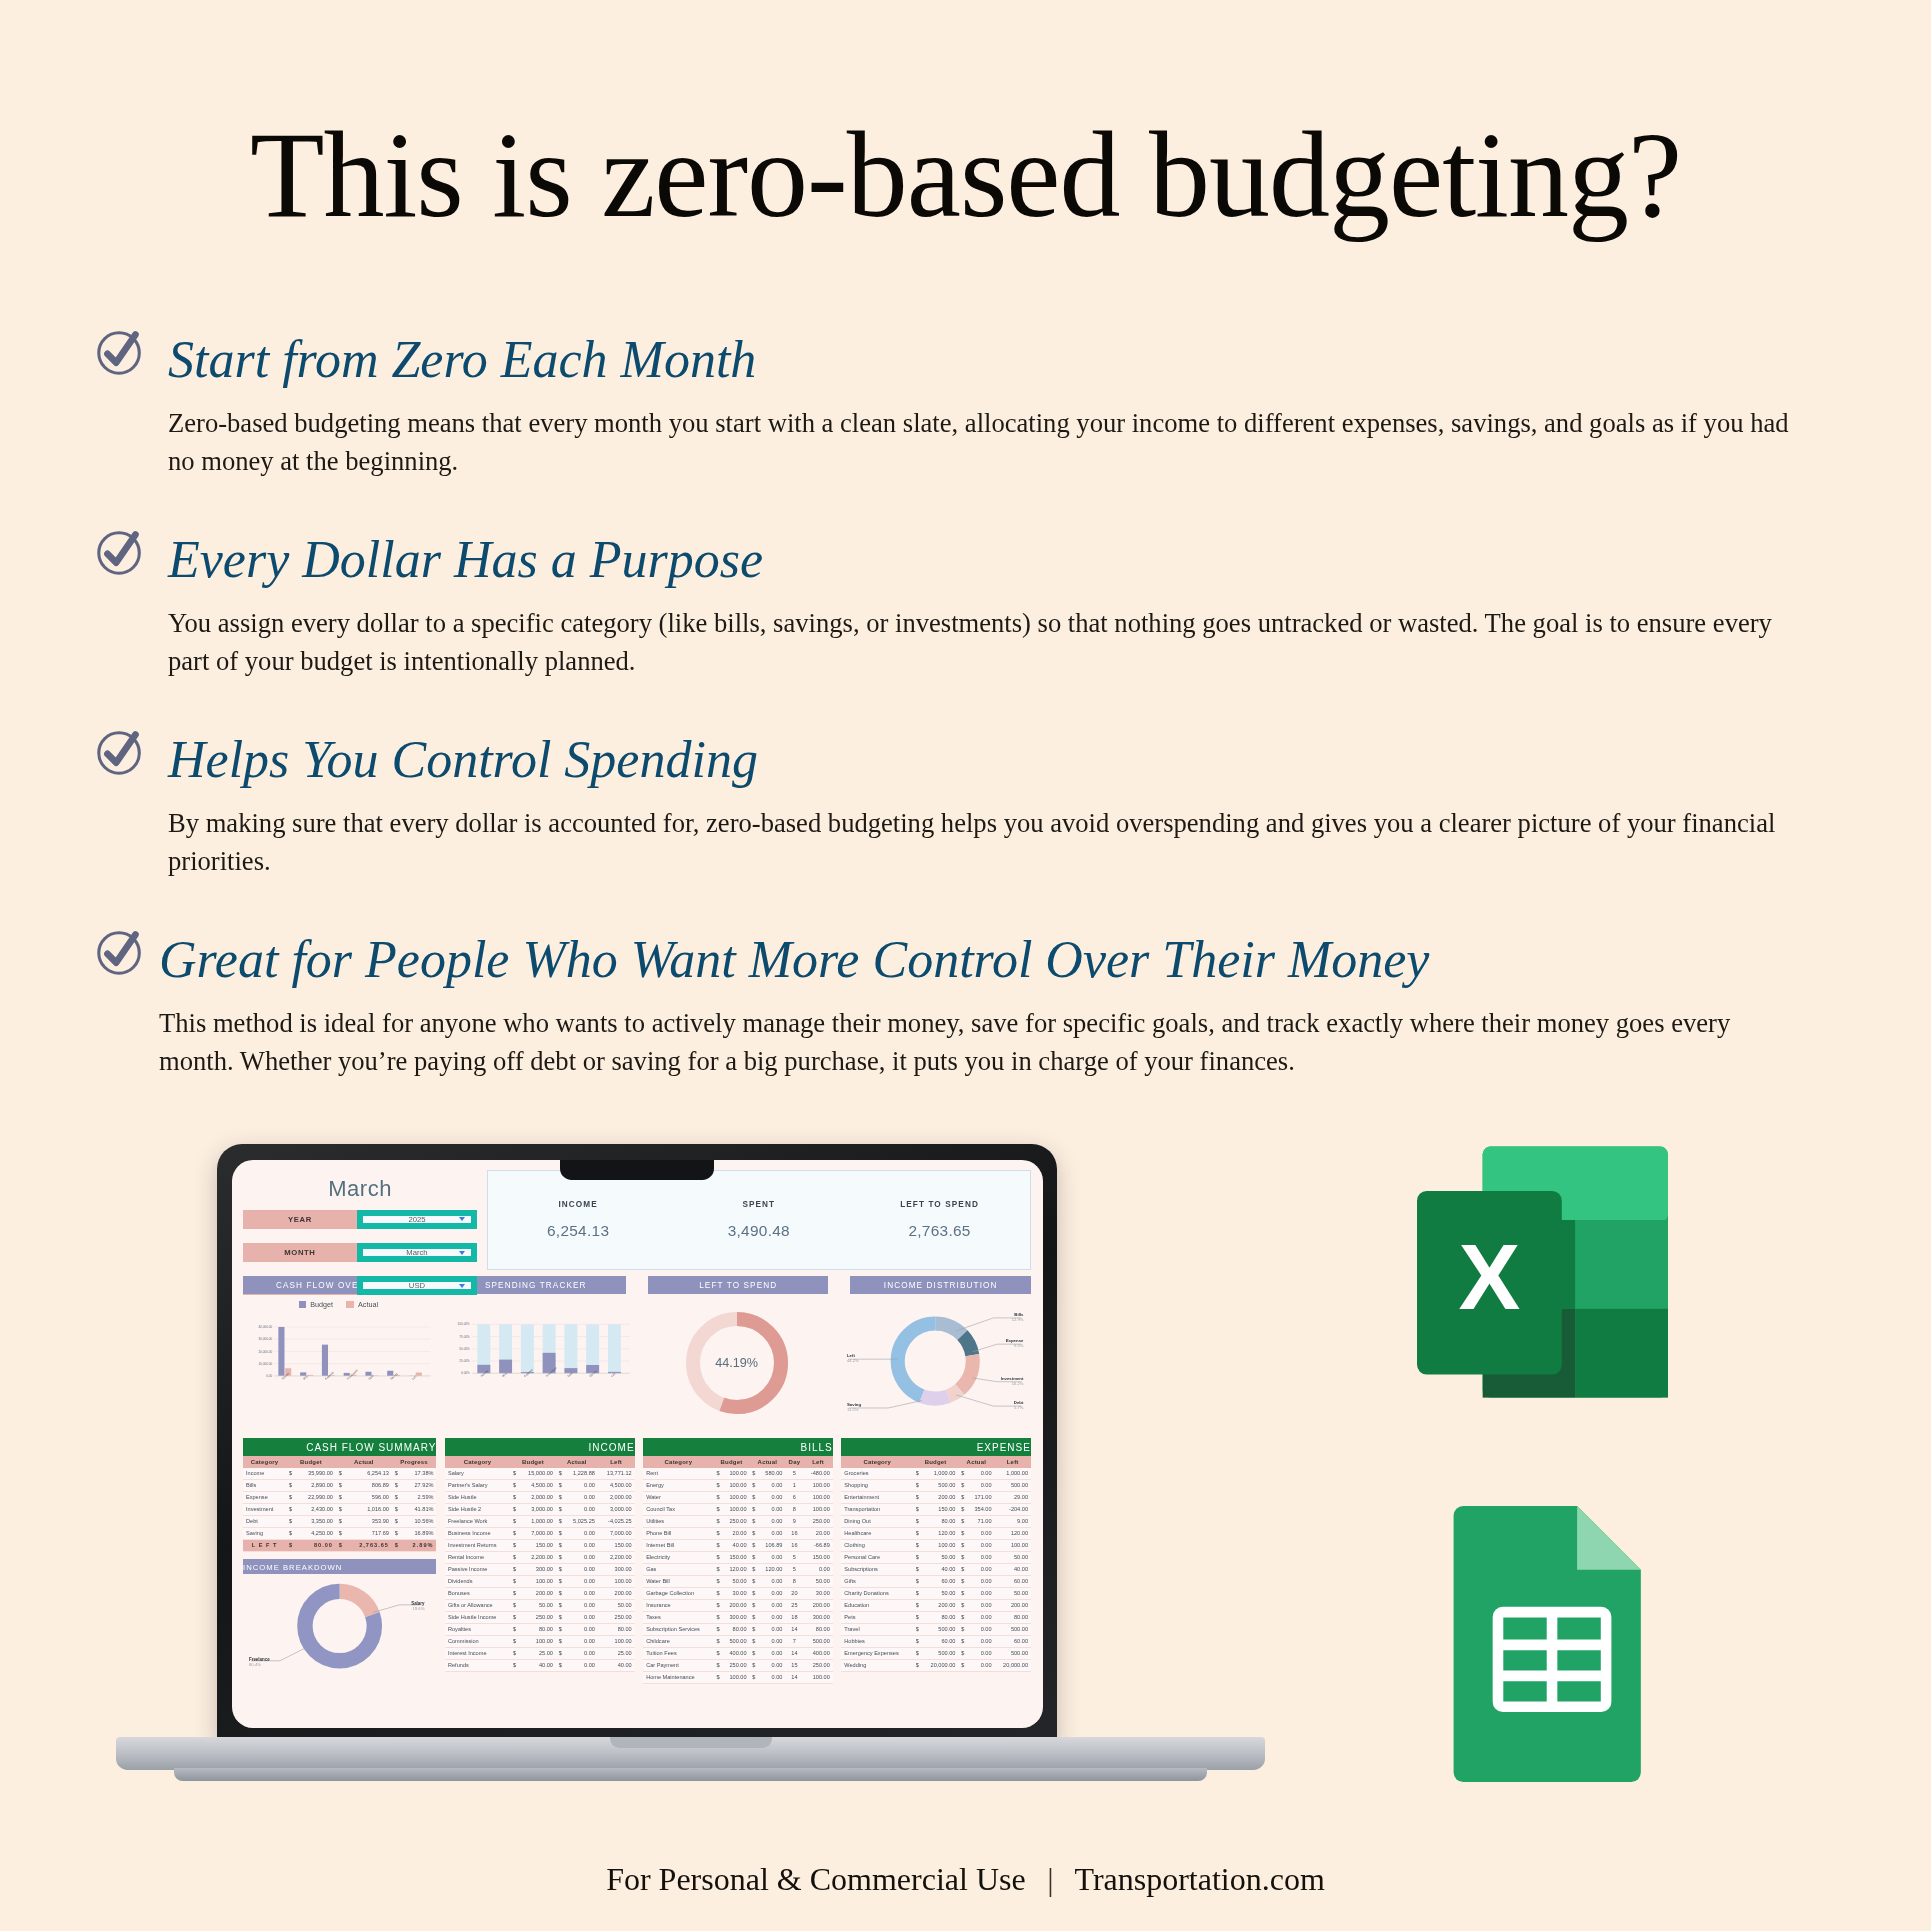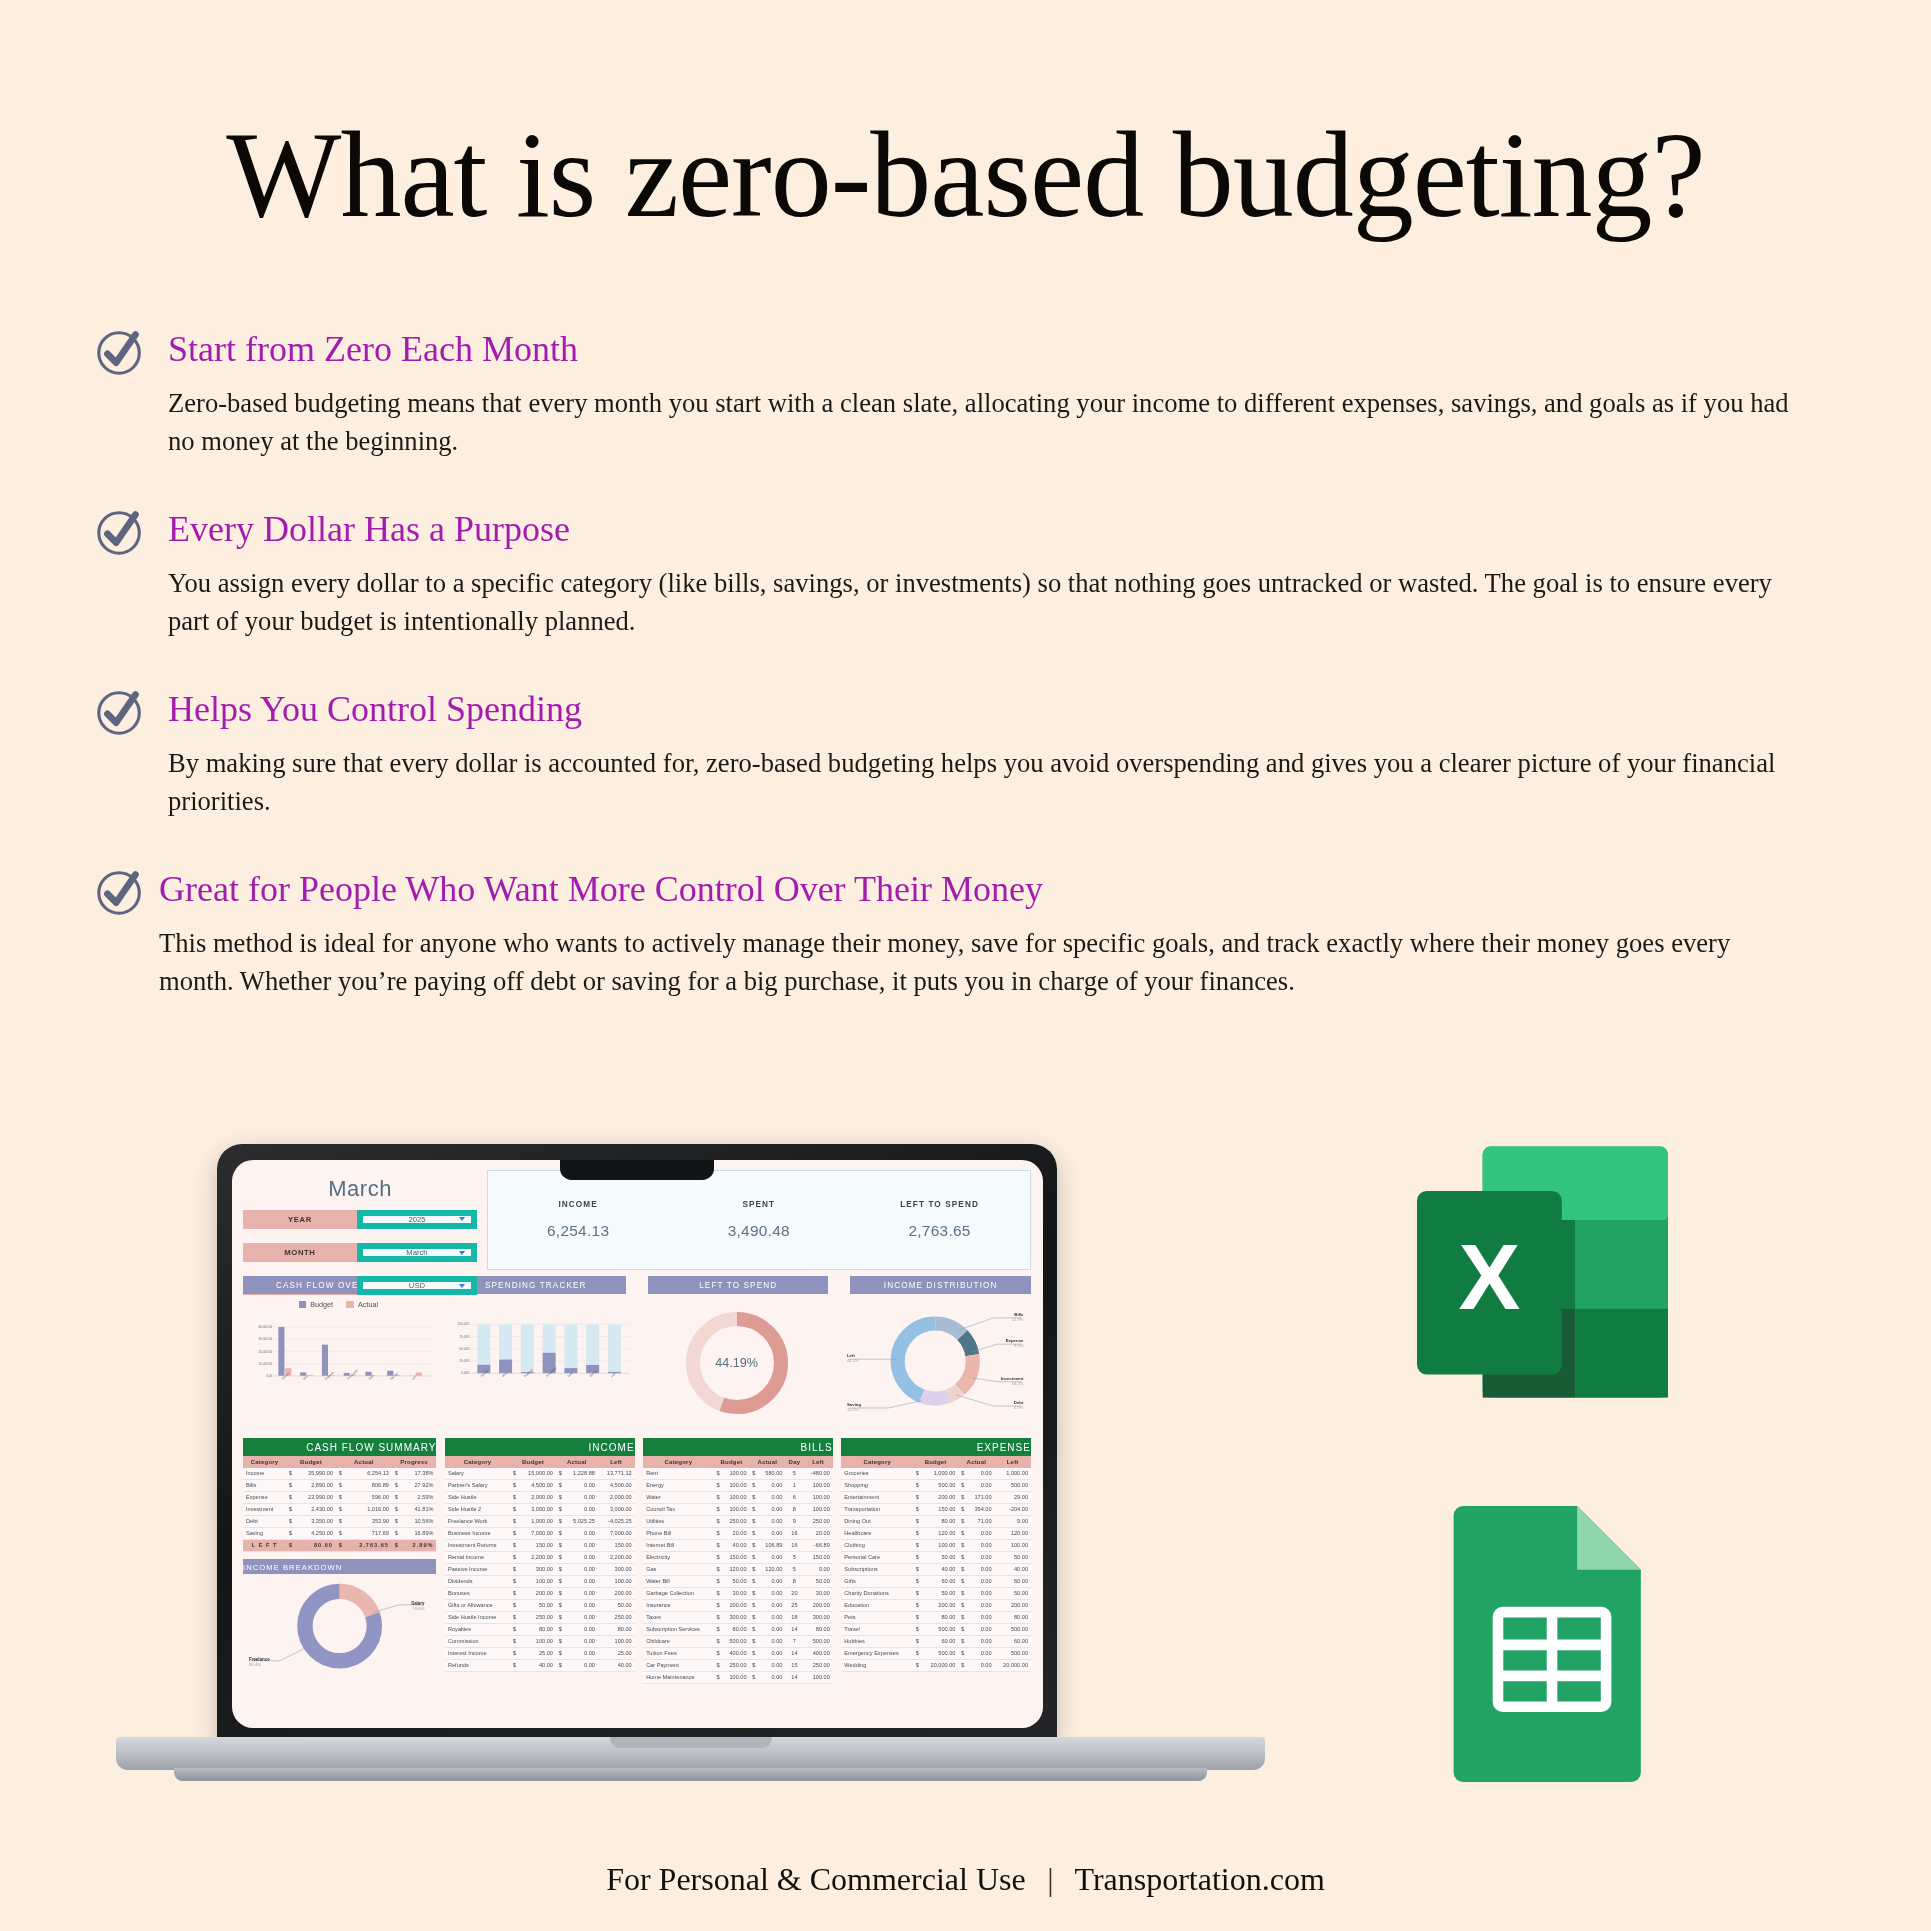--- a/index.html
+++ b/index.html
@@ -37,25 +37,26 @@
 
   .check-icon {
     position: absolute;
     left: 0;
     top: 1.9px;
     width: 54px;
     height: 54px;
   }
   .point-head {
     margin-left: 75px;
-    font-size: 36px;
+    font-size: 52px;
     line-height: 1.25;
-    color: #a21caf;
+    color: #0c4a6e;
     font-weight: 400;
     padding-top: 3.9px;
+    font-style: italic;
   }
   .point-body {
     margin-left: 75px;
     margin-top: 13.5px;
     font-size: 26.6px;
     line-height: 1.42;
     color: #1d1914;
     max-width: 1641px;
   }
   .point.wide .point-head { margin-left: 66px; }
@@ -240,21 +241,21 @@
   
   .footer {
     position:absolute; left:0; right:0; bottom:33px;
     text-align:center; font-size:32px; color:#14100c;
   }
   .footer .sep { margin: 0 13.5px; color:#3a332c; }
 </style>
 </head>
 <body>
 
-<div class="title">What is zero-based budgeting?</div>
+<div class="title">This is zero-based budgeting?</div>
 
 <div class="points">
 
   <div class="point">
     <svg class="check-icon" viewBox="0 0 56 56">
       <circle cx="27" cy="29" r="21" fill="none" stroke="#5f6480" stroke-width="3.2"></circle>
       <path d="M15 30 L24 39 L44 10" fill="none" stroke="#5f6480" stroke-width="7" stroke-linecap="round" stroke-linejoin="round"></path>
     </svg>
     <div class="point-head">Start from Zero Each Month</div>
     <div class="point-body">Zero-based budgeting means that every month you start with a clean slate, allocating your income to different expenses, savings, and goals as if you had no money at the beginning.</div>

